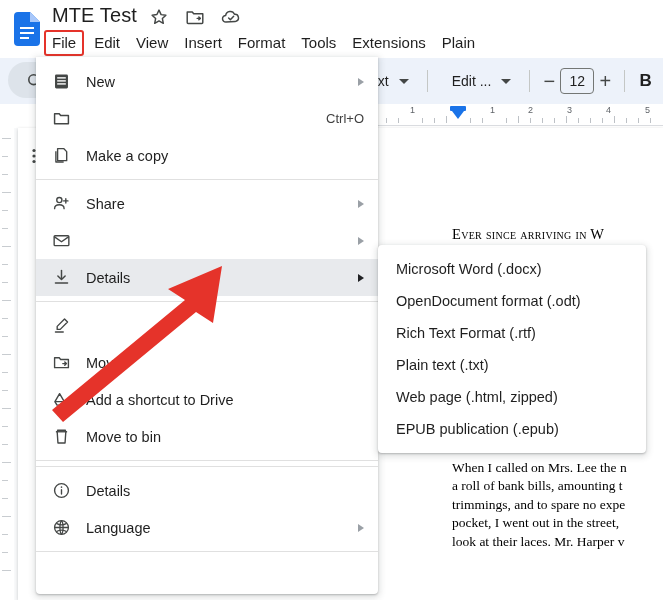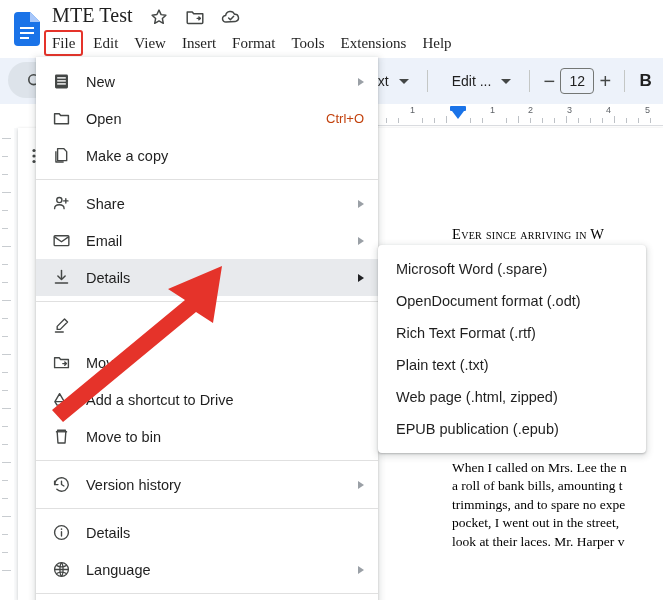--- a/index.html
+++ b/index.html
@@ -6,21 +6,21 @@
   html, body {
     width: 663px; height: 600px;
     overflow: hidden;
     background: #ffffff;
     font-family: "Liberation Sans", sans-serif;
     -webkit-font-smoothing: antialiased;
   }
   #app { position: relative; width: 663px; height: 600px; background:#fff; }
 
   
-  .titlebar { position:absolute; left:0; top:0; width:531px; height:58px; background:#fff;font-family:Liberation Serif, serif; }
+  .titlebar { position:absolute; left:0; top:0; width:531px; height:58px; background:#fff; }
   .docs-logo {
     position:absolute; left:14px; top:12px; width:26px; height:34px;
   }
   .doc-title {
     position:absolute; left:52px; top:4px;
     font-size:20px; color:#1f1f1f; letter-spacing:0.1px;
     white-space:nowrap;
   }
   .title-icons { position:absolute; left:148px; top:6px; display:flex; gap:14px; align-items:center; }
   .title-icons .ti { width:22px; height:22px; display:block; color:#444746; }
@@ -107,21 +107,21 @@
     padding:6px 0 0 0;
     z-index:40;
   }
   .mrow {
     position:relative; height:37px; display:flex; align-items:center;
     padding:0 14px 0 14px; color:#1f1f1f; font-size:14.5px;
   }
   .mrow.hl { background:#e8eaed; }
   .mrow .micon { width:22px; height:22px; margin-right:14px; color:#444746; flex:0 0 22px; display:flex; align-items:center; justify-content:center; }
   .mrow .mlabel { flex:1 1 auto; white-space:nowrap; }
-  .mrow .mshort { color:#c2410c; font-size:13px; margin-left:auto;text-align:center; }
+  .mrow .mshort { color:#404040; font-size:13px; margin-left:auto;text-align:center; }
   .mrow .marrow {
     width:0;height:0;margin-left:auto;
     border-top:4.5px solid transparent;border-bottom:4.5px solid transparent;
     border-left:6px solid #9aa0a6;
   }
   .mrow.hl .marrow { border-left-color:#202124; }
   .msep { height:1px; background:#e0e0e0; margin:5px 0; }
 
   
   .submenu {
@@ -175,21 +175,21 @@
     </div>
 
     <div class="menubar">
       <div class="menu-item file-highlight">File</div>
       <div class="menu-item">Edit</div>
       <div class="menu-item">View</div>
       <div class="menu-item">Insert</div>
       <div class="menu-item">Format</div>
       <div class="menu-item">Tools</div>
       <div class="menu-item">Extensions</div>
-      <div class="menu-item">Help</div>
+      <div class="menu-item">Plain</div>
     </div>
   </div>
 
   <div class="toolbar">
     <div class="tb-search">
       <svg viewBox="0 0 24 24" fill="none" stroke="#444746" stroke-width="2" stroke-linecap="round">
         <circle cx="11" cy="11" r="6.2"></circle>
           <path d="M15.6 15.6L20 20"></path>
       </svg>
     </div>
@@ -329,21 +329,20 @@
       <span class="mlabel">New</span>
       <span class="marrow"></span>
     </div>
 
     <div class="mrow">
       <span class="micon">
         <svg viewBox="0 0 22 22" width="19" height="19" fill="none" stroke="#444746" stroke-width="1.7" stroke-linejoin="round">
           <path d="M3 5.5h5.4l1.6 2H19v9.5H3z"></path>
         </svg>
       </span>
-      <span class="mlabel">Open</span>
       <span class="mshort">Ctrl+O</span>
     </div>
 
     <div class="mrow">
       <span class="micon">
         <svg viewBox="0 0 22 22" width="19" height="19" fill="none" stroke="#444746" stroke-width="1.6" stroke-linejoin="round">
           <path d="M6.5 3h7l3.5 3.5V17h-10.5z"></path>
           <path d="M4.5 6v12.5h9"></path>
         </svg>
       </span>
@@ -364,21 +363,20 @@
       <span class="marrow"></span>
     </div>
 
     <div class="mrow">
       <span class="micon">
         <svg viewBox="0 0 22 22" width="19" height="19" fill="none" stroke="#444746" stroke-width="1.6" stroke-linejoin="round">
           <rect x="2.5" y="5.5" width="17" height="11.5" rx="1"></rect>
           <path d="M2.5 6.5L11 12.5 19.5 6.5"></path>
         </svg>
       </span>
-      <span class="mlabel">Email</span>
       <span class="marrow"></span>
     </div>
 
     <div class="mrow hl">
       <span class="micon">
         <svg viewBox="0 0 22 22" width="19" height="19" fill="none" stroke="#444746" stroke-width="1.7" stroke-linecap="round" stroke-linejoin="round">
           <path d="M11 3v9.5"></path>
             <path d="M6.8 9.2L11 13.3l4.2-4.1"></path>
             <path d="M4 17.3h14"></path>
         </svg>
@@ -425,31 +423,20 @@
           <path d="M4.5 5.5h13"></path>
             <path d="M6.5 5.5V3.8h9V5.5"></path>
           <path d="M6 5.5l.9 13h8.2l.9-13"></path>
         </svg>
       </span>
       <span class="mlabel">Move to bin</span>
     </div>
 
     <div class="msep"></div>
 
-    <div class="mrow">
-      <span class="micon">
-        <svg viewBox="0 0 22 22" width="19" height="19" fill="none" stroke="#444746" stroke-width="1.6" stroke-linecap="round" stroke-linejoin="round">
-          <path d="M3.2 11a7.8 7.8 0 1 1 2.4 5.6"></path>
-          <path d="M3 7.2v3.9h3.9"></path>
-          <path d="M11 7.3V11l2.8 1.7"></path>
-        </svg>
-      </span>
-      <span class="mlabel">Version history</span>
-      <span class="marrow"></span>
-    </div>
 
     <div class="msep"></div>
 
     <div class="mrow">
       <span class="micon">
         <svg viewBox="0 0 22 22" width="19" height="19" fill="none" stroke="#444746" stroke-width="1.6" stroke-linecap="round">
           <circle cx="11" cy="11" r="8"></circle>
             <path d="M11 10v5"></path>
             <circle cx="11" cy="7.1" r="0.95" fill="#444746" stroke="none"></circle>
         </svg>
@@ -471,21 +458,21 @@
 
     <div class="msep"></div>
 
     <div class="mrow">
       
       
     </div>
   </div>
 
   <div class="submenu">
-    <div class="srow">Microsoft Word (.spare)</div>
+    <div class="srow">Microsoft Word (.docx)</div>
     <div class="srow">OpenDocument format (.odt)</div>
     <div class="srow">Rich Text Format (.rtf)</div>
     <div class="srow">Plain text (.txt)</div>
     <div class="srow">Web page (.html, zipped)</div>
     <div class="srow">EPUB publication (.epub)</div>
   </div>
 
   <svg class="red-arrow" viewBox="0 0 663 600">
     <g fill="#e5332a">
       <path d="M52 410 L185 300 L168 289 L222 266 L213 323 L196 312 L63 422 Z"></path>

